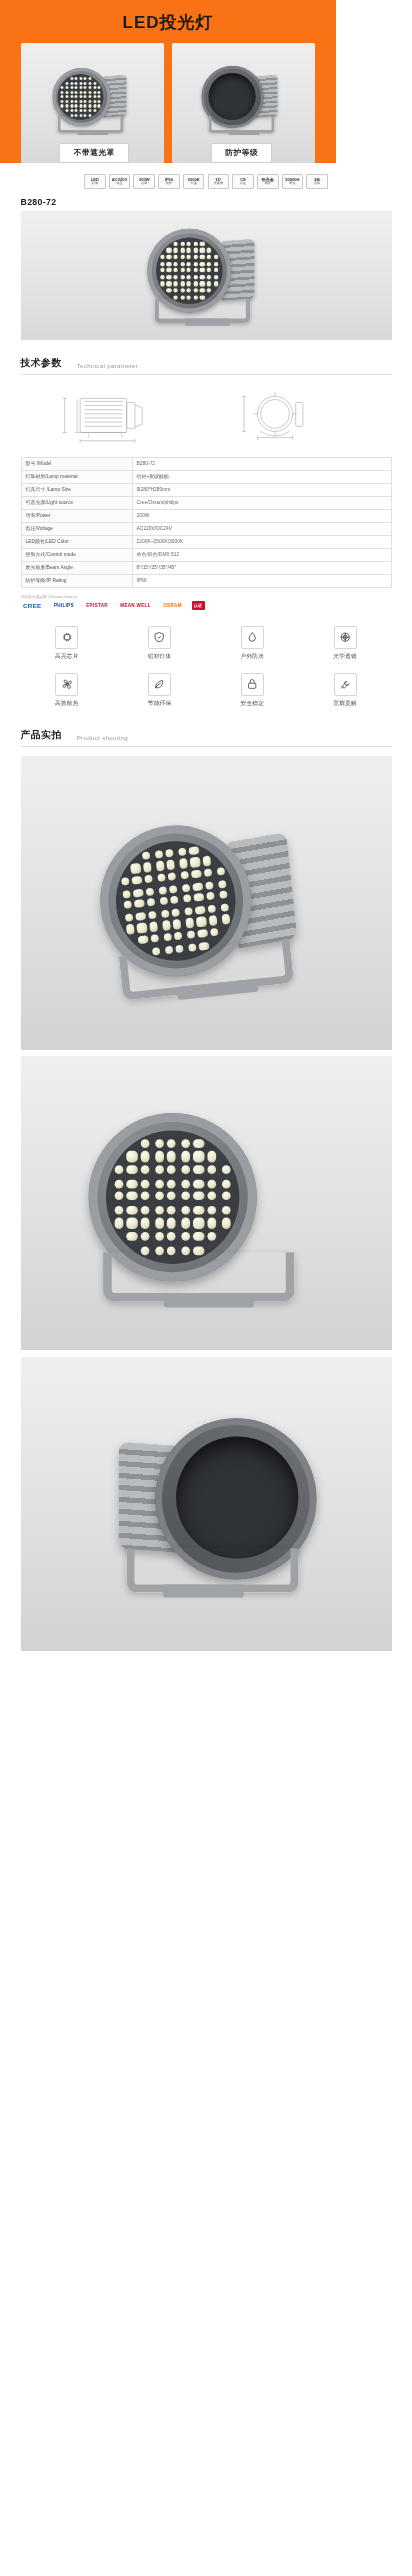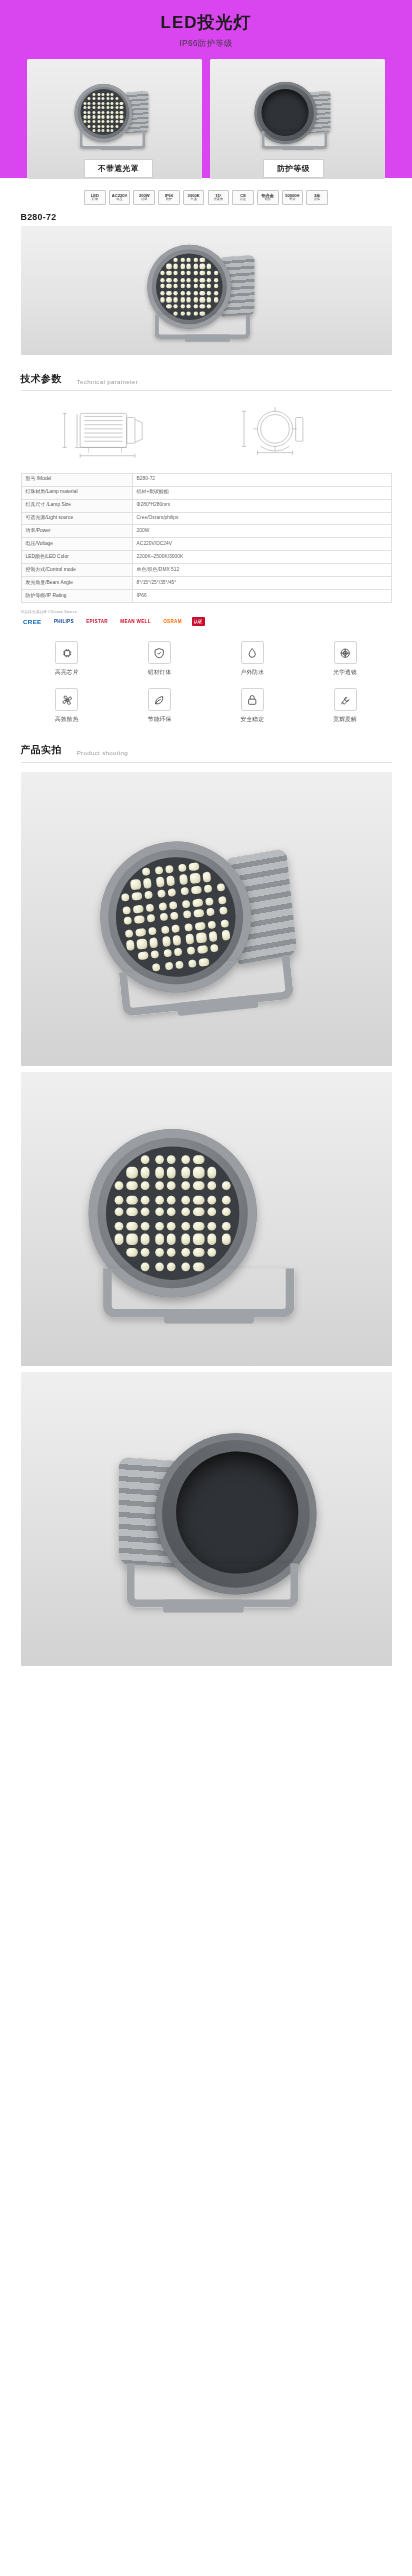--- a/index.html
+++ b/index.html
@@ -6,22 +6,22 @@
   html, body {
     width: 412px;
     background: #ffffff;
     font-family: "Liberation Sans", "DejaVu Sans", sans-serif;
     color: #333;
   }
   body { width: 412px; }
 
   
   .hero {
-    width: 412px;
-    background: #d946ef;
+    width: 336px;
+    background: #f97316;
     padding: 13.4px 0 0 0;
     position: relative;
   }
   .hero-title {
     text-align: center;
     font-size: 17px;
     font-weight: bold;
     letter-spacing: 1px;
     color: #1b1b1b;
     line-height: 1.2;
@@ -278,21 +278,20 @@
   .shot.angled .lamp { transform: translate(-50%,-50%) scale(2.6) rotate(-6deg); }
   .shot.front .lamp { transform: translate(-50%,-50%) scale(2.9); }
   .shot.rear .lamp { transform: translate(-50%,-50%) scale(2.6) scaleX(-1); }
   .bottom-pad { height: 13.4px; }
 </style>
 </head>
 <body>
 
 <div class="hero">
   <div class="hero-title">LED投光灯</div>
-  <div class="hero-sub">IP66防护等级</div>
 
   <div class="hero-images">
     <div class="hero-card">
       <div class="lamp">
         <div class="lamp-body">
           <div class="fins"></div>
           <div class="head">
             <div class="head-inner">
               <div class="led-grid">
                 <i class="led off"></i>

